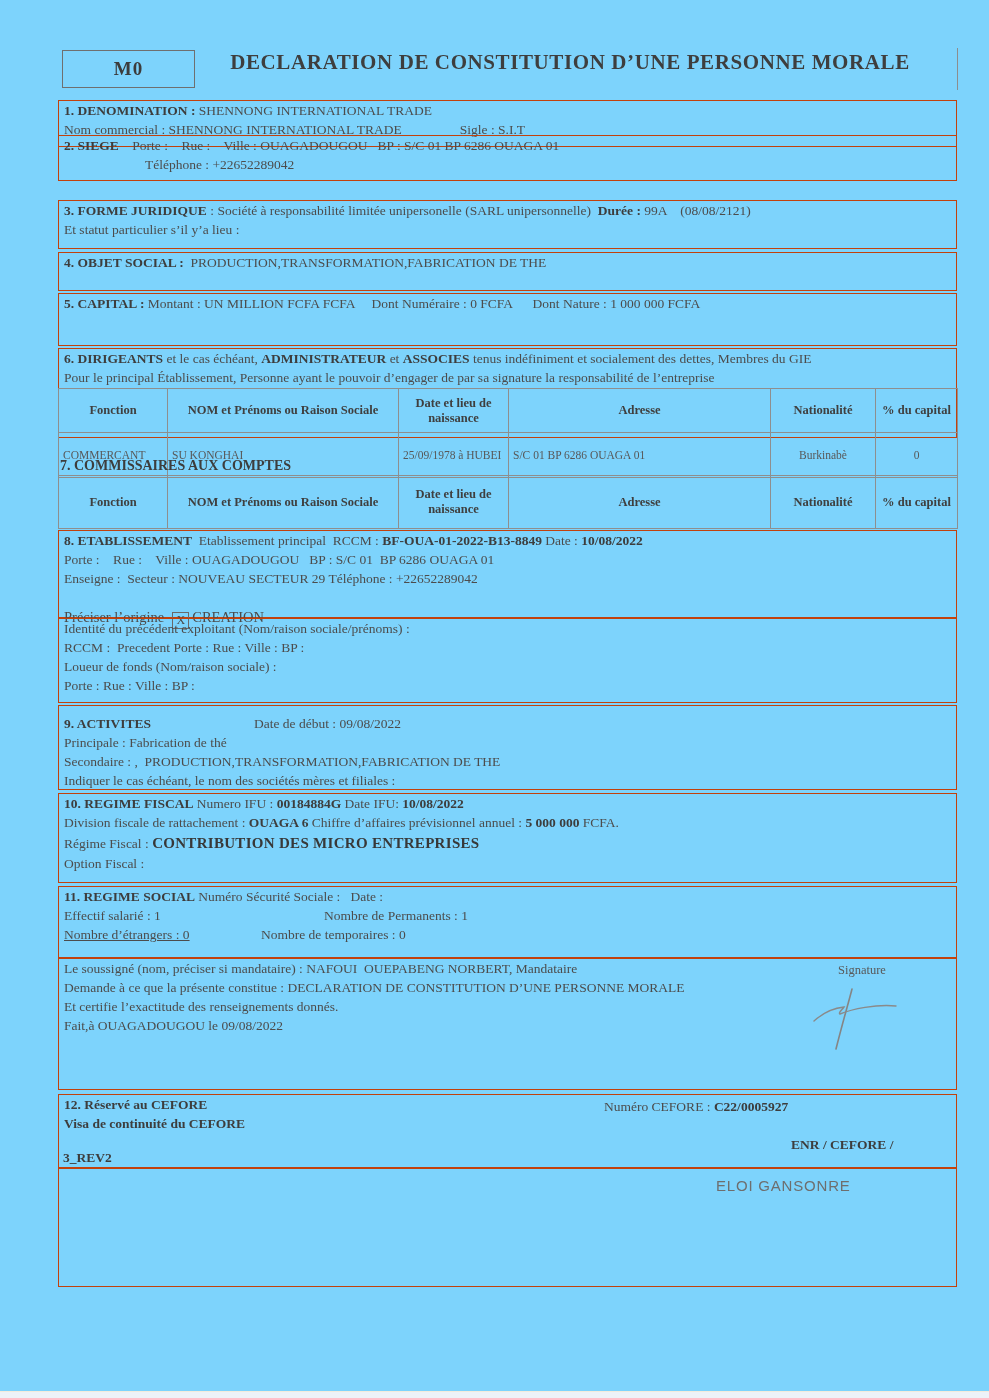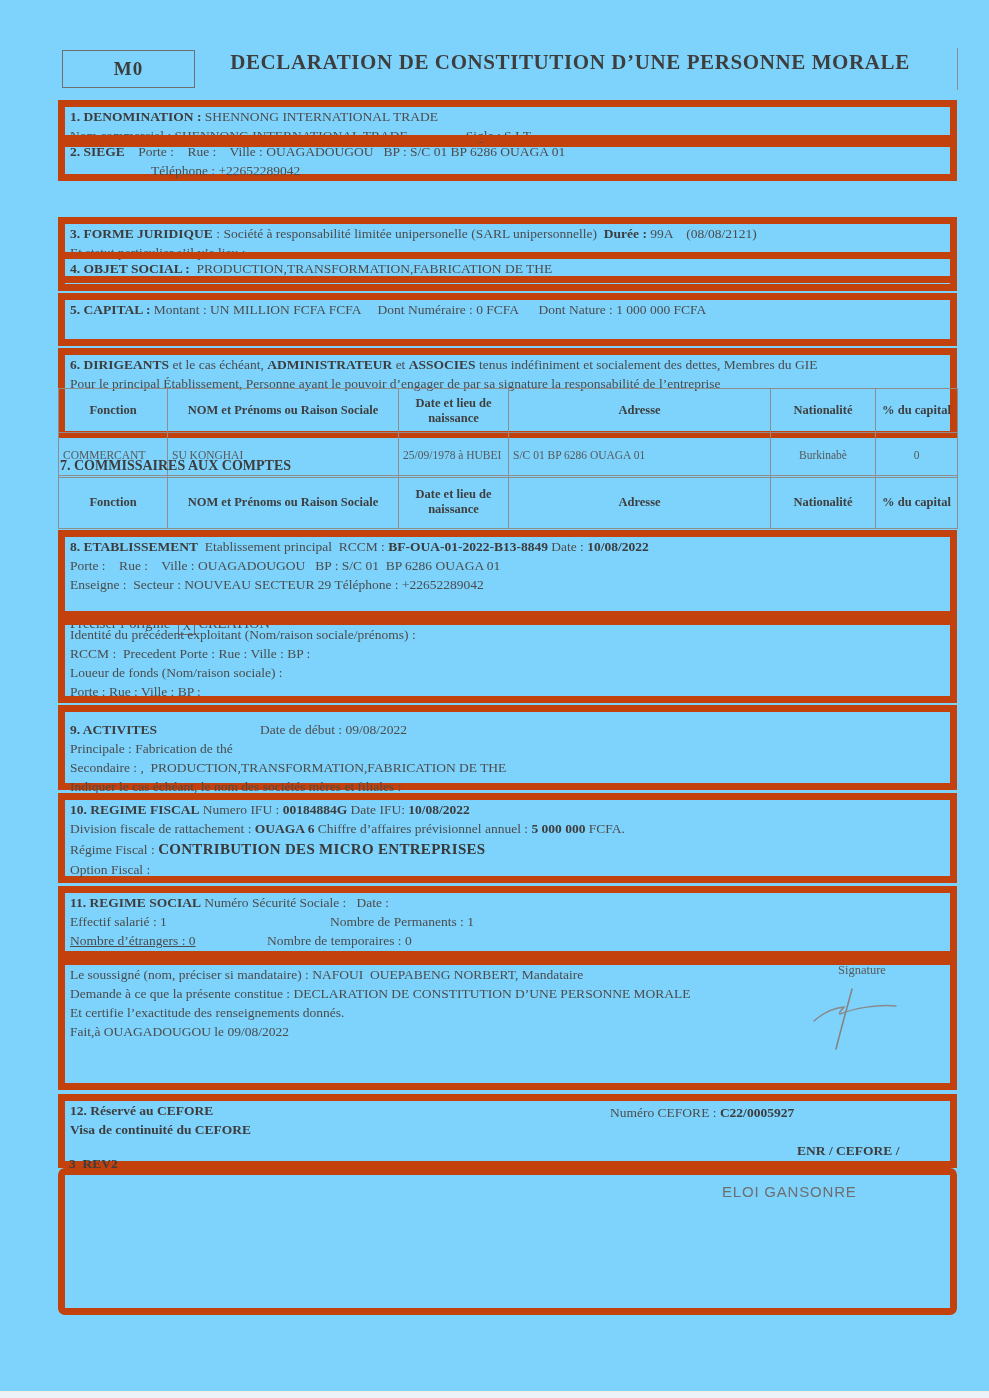--- a/index.html
+++ b/index.html
@@ -5,21 +5,21 @@
   html,body { margin:0; padding:0; background:#ffffff; }
   #page {
     position:relative; width:989px; height:1398px;
     background:#7dd3fc; overflow:hidden;
     font-family:"Liberation Serif","DejaVu Serif",serif;
     color:#474747;
   }
   .abs { position:absolute; }
   .box {
     position:absolute; left:58px; width:899px; box-sizing:border-box;
-    border:7px solid #c2410c; background:transparent;
+    border:1px solid #c2410c; background:transparent;
   }
   .line { white-space:pre-wrap; font-size:13.5px; line-height:18px; color:#4c4c4c; padding:1px 6px 0 5px; }
   .b { font-weight:bold; color:#3d3d3d; }
   .m0box {
     left:62px; top:50px; width:131px; height:36px;
     border:1px solid #6f6f6f; display:flex; align-items:center; justify-content:center;
     font-weight:bold; font-size:19px; color:#3c3c3c; letter-spacing:1px;
   }
   .title {
     left:200px; top:50px; width:740px; text-align:center;
@@ -57,21 +57,21 @@
   <div class="box" style="top:100px; height:47px;">
     <div class="line"><span class="b">1. DENOMINATION : </span><span>SHENNONG INTERNATIONAL TRADE</span></div>
     <div class="line"><span>Nom commercial : </span><span>SHENNONG INTERNATIONAL TRADE</span><span style="display:inline-block; margin-left:58px;">Sigle : S.I.T</span></div>
   </div>
 
   <div class="box" style="top:135px; height:46px;">
     <div class="line"><span class="b">2. SIEGE</span><span>    Porte :    Rue :    Ville : OUAGADOUGOU   BP : S/C 01 BP 6286 OUAGA 01</span></div>
     <div class="line" style="padding-left:86px;">Téléphone : +22652289042</div>
   </div>
 
-  <div class="box" style="top:217px; height:66px;">
+  <div class="box" style="top:200px; height:49px;">
     <div class="line"><span class="b">3. FORME JURIDIQUE</span><span> : Société à responsabilité limitée unipersonelle (SARL unipersonnelle)  </span><span class="b">Durée : </span><span>99A    (08/08/2121)</span></div>
     <div class="line">Et statut particulier s’il y’a lieu :</div>
   </div>
 
   <div class="box" style="top:252px; height:39px;">
     <div class="line"><span class="b">4. OBJET SOCIAL : </span><span> PRODUCTION,TRANSFORMATION,FABRICATION DE THE</span></div>
   </div>
 
   <div class="box" style="top:293px; height:53px;">
     <div class="line"><span class="b">5. CAPITAL : </span><span>Montant : UN MILLION FCFA FCFA     Dont Numéraire : 0 FCFA      Dont Nature : 1 000 000 FCFA</span></div>
@@ -178,18 +178,18 @@
     <path d="M14,36 C24,27 34,23 44,22 C42,25 38,28 40,29 C52,24 76,19 96,21" stroke="#8a8a8a" stroke-width="1.4" fill="none" stroke-linecap="round"></path>
   </svg>
 
   <div class="box" style="top:1094px; height:74px;">
     <div class="line"><span class="b">12. Réservé au CEFORE</span><span class="abs" style="left:545px; top:3px;"><span>Numéro CEFORE : </span><span class="b">C22/0005927</span></span></div>
     <div class="line b">Visa de continuité du CEFORE</div>
     <div class="abs b" style="left:732px; top:42px; font-size:13.5px;">ENR / CEFORE /</div>
     <div class="abs b" style="left:4px; top:55px; font-size:13.5px;">3_REV2</div>
   </div>
 
-  <div class="box" style="top:1168px; height:147px;border-radius:7px;">
+  <div class="box" style="top:1168px; height:119px;">
     <div class="abs sans" style="left:657px; top:8px; font-size:15px; letter-spacing:0.8px; color:#6e6e6e;">ELOI GANSONRE</div>
   </div>
 
   <div class="scanstrip"></div>
 </div>
 
 </body></html>

